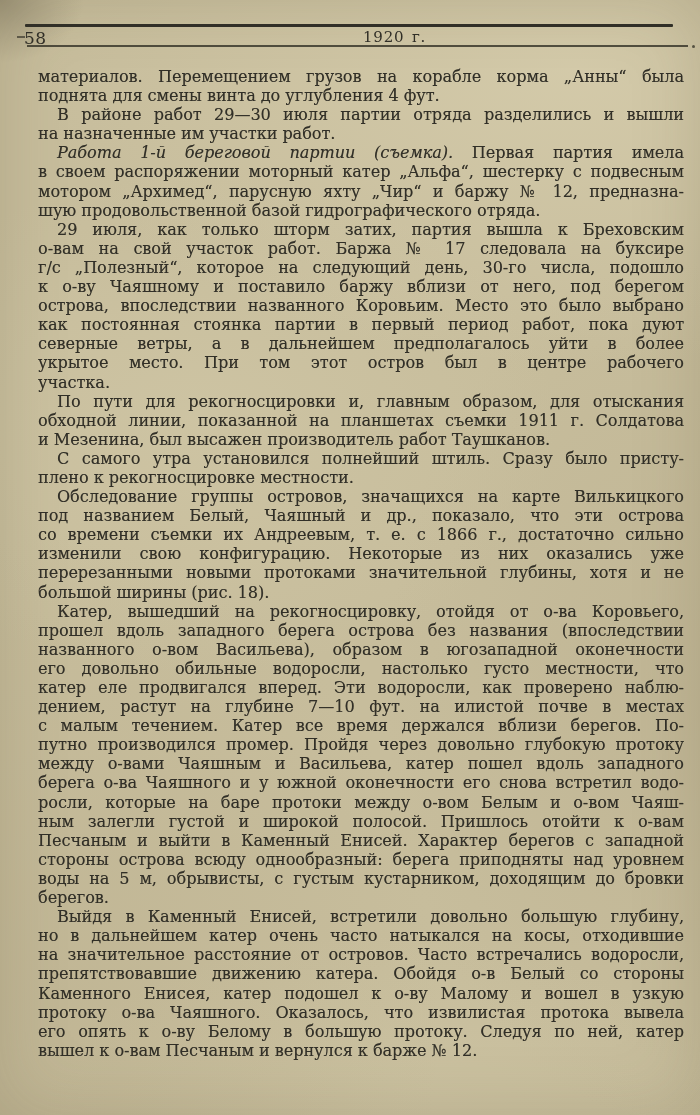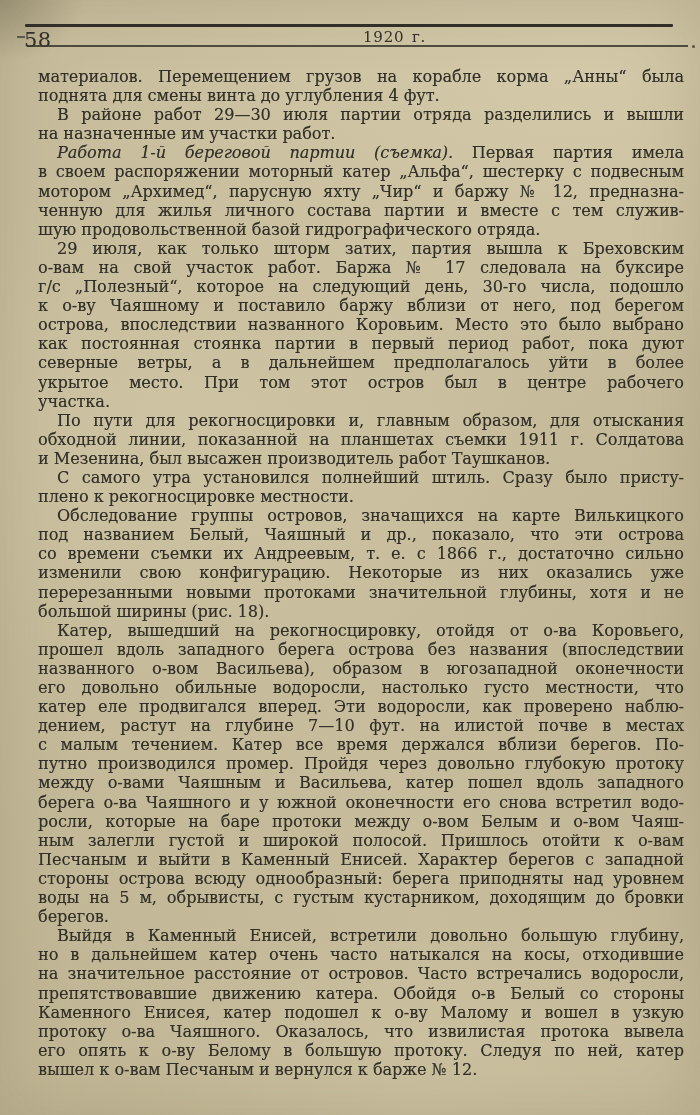--- a/index.html
+++ b/index.html
@@ -32,21 +32,21 @@
   .rule-dot {
     position: absolute; left: 692px; top: 45px; width: 3px; height: 3px;
     background: rgba(58,55,44,.8); border-radius: 50%;
   }
   .pagenum-tick {
     position: absolute; left: 17px; top: 36px; width: 8px; height: 1.5px;
     background: rgba(58,55,44,.7);
   }
   .pagenum {
     position: absolute; left: 24px; top: 28px;
-    font-size: 21px; letter-spacing: .5px;
+    font-size: 17px; letter-spacing: .5px;
   }
   .year {
     position: absolute; left: 363px; top: 28px;
     font-size: 15px; letter-spacing: .8px; word-spacing: 2px;
   }
   
   .body-text {
     position: absolute; left: 38px; top: 67px; width: 646px;
     font-size: 16px; line-height: 19.1px;
     text-shadow: .25px .25px 0 rgba(49,47,40,.45);
@@ -71,21 +71,20 @@
   </header>
 
   <main class="body-text">
       <div class="line">материалов. Перемещением грузов на корабле корма „Анны“ была</div>
       <div class="line par-end">поднята для смены винта до углубления 4 фут.</div>
       <div class="line indent">В районе работ 29—30 июля партии отряда разделились и вышли</div>
       <div class="line par-end">на назначенные им участки работ.</div>
       <div class="line indent"><em class="lead-italic">Работа 1-й береговой партии (съемка).</em> Первая партия имела</div>
       <div class="line">в своем распоряжении моторный катер „Альфа“, шестерку с подвесным</div>
       <div class="line">мотором „Архимед“, парусную яхту „Чир“ и баржу № 12, предназна-</div>
-      <div class="line">ченную для жилья личного состава партии и вместе с тем служив-</div>
       <div class="line par-end">шую продовольственной базой гидрографического отряда.</div>
       <div class="line indent">29 июля, как только шторм затих, партия вышла к Бреховским</div>
       <div class="line">о-вам на свой участок работ. Баржа № 17 следовала на буксире</div>
       <div class="line">г/с „Полезный“, которое на следующий день, 30-го числа, подошло</div>
       <div class="line">к о-ву Чаяшному и поставило баржу вблизи от него, под берегом</div>
       <div class="line">острова, впоследствии названного Коровьим. Место это было выбрано</div>
       <div class="line">как постоянная стоянка партии в первый период работ, пока дуют</div>
       <div class="line">северные ветры, а в дальнейшем предполагалось уйти в более</div>
       <div class="line">укрытое место. При том этот остров был в центре рабочего</div>
       <div class="line par-end">участка.</div>

